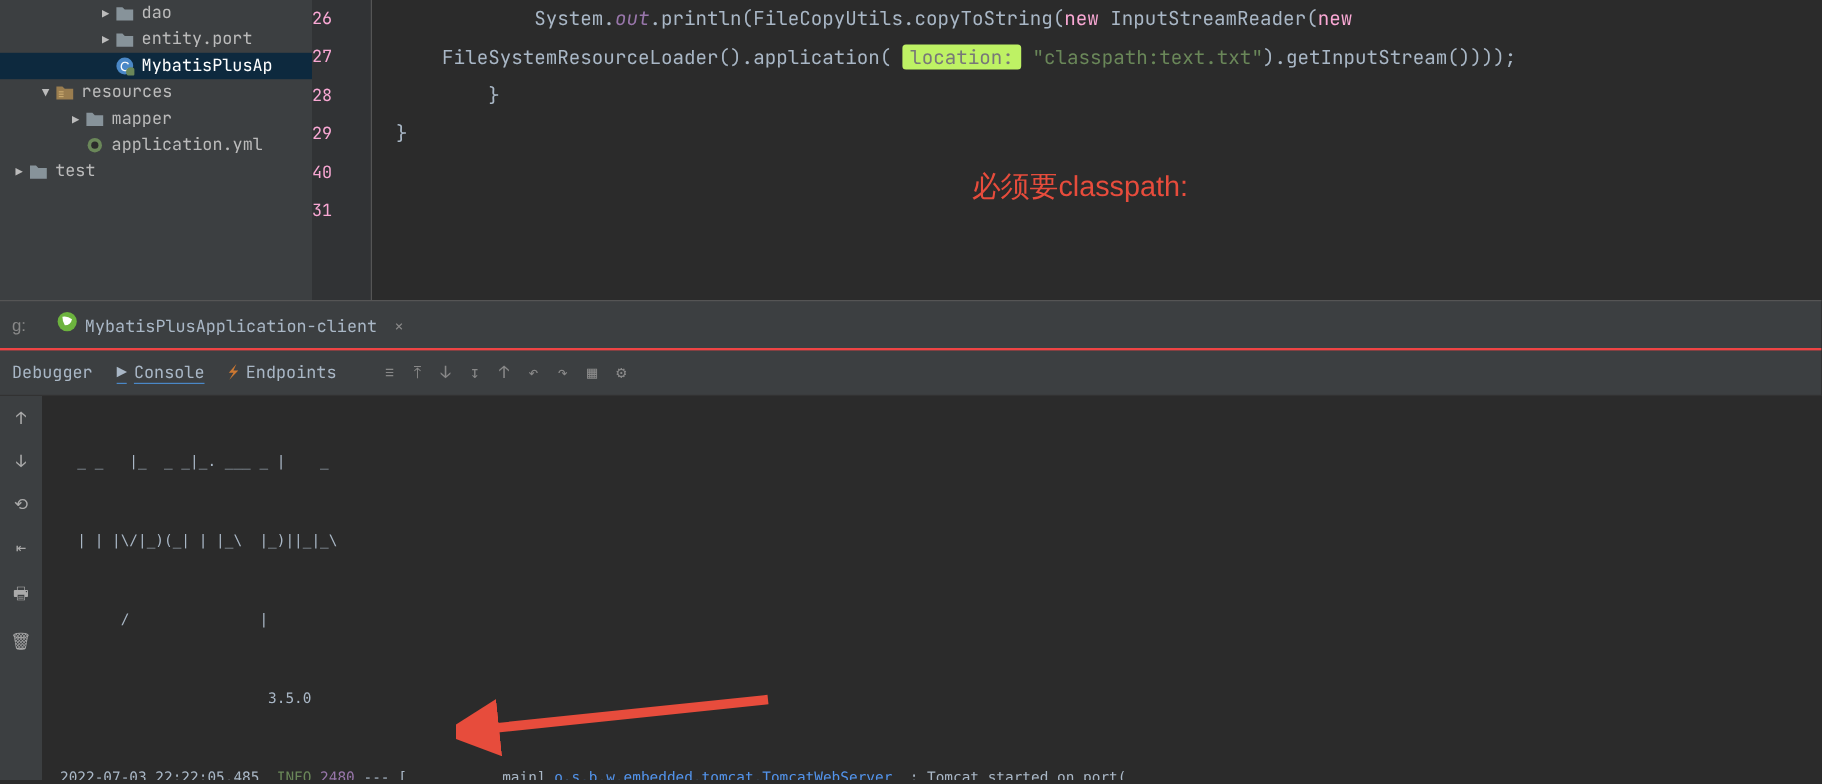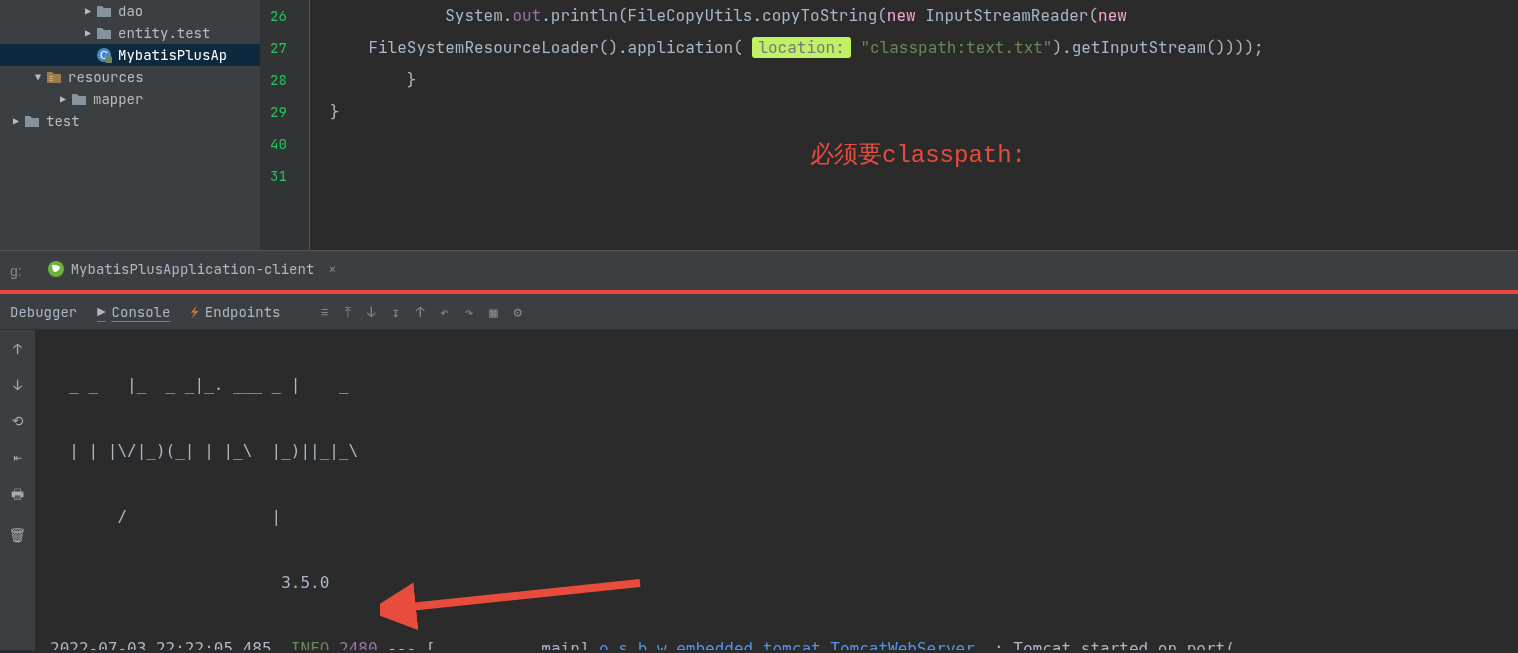--- a/index.html
+++ b/index.html
@@ -10,40 +10,40 @@
 .tree-item .arrow{width:16px;display:inline-block;text-align:center;font-size:10px}
 .tree-item .icon{margin-right:6px;display:inline-flex;align-items:center}
 .folder-icon{width:16px;height:14px}
 .indent-1{padding-left:30px}
 .indent-2{padding-left:55px}
 .indent-3{padding-left:80px}
 .selected{background:#0d293e;color:#fff}
 .orange{color:#cc7832}
 .red-text{color:#d05d58}
 .editor-area{flex:1;display:flex;background:#2b2b2b}
-.gutter{width:50px;background:#313335;color:#22c55e;text-align:center;padding-right:12px;font-size:14px;line-height:32px;border-right:1px solid #555}
+.gutter{width:50px;background:#313335;color:#f9a8d4;text-align:left;padding-right:12px;font-size:14px;line-height:32px;border-right:1px solid #555}
 .gutter div{height:32px}
 .code-area{flex:1;padding:0 20px;position:relative;font-size:16px;line-height:32px}
 .code-line{white-space:pre}
 .kw{color:#f9a8d4}
 .str{color:#6a8759}
-.field{color:#9876aa;}
+.field{color:#9876aa;font-style:italic}
 .italic{}
 .hint-box{background:#bef264;padding:0 6px;border-radius:3px;color:#787878}
-.annotation{position:absolute;color:#e74c3c;font-size:24px;font-weight:400;font-family:Liberation Mono, monospace}
+.annotation{position:absolute;color:#e74c3c;font-size:24px;font-weight:400;font-family:Liberation Sans, sans-serif}
 .run-tab-bar{height:40px;background:#3c3f41;display:flex;align-items:center;padding:0 10px;border-top:1px solid #555}
-.run-tab{display:flex;align-items:flex-start;padding:0 10px;gap:6px}
+.run-tab{display:flex;align-items:flex-end;padding:0 10px;gap:6px}
 .run-tab .close-x{color:#888;margin-left:8px}
-.debug-toolbar{height:40px;background:#3c3f41;display:flex;align-items:center;padding:0 10px;gap:20px;border-top:4px solid #ef4444;border-bottom:1px solid #323232}
+.debug-toolbar{height:40px;background:#3c3f41;display:flex;align-items:center;padding:0 10px;gap:20px;border-top:2px solid #ef4444;border-bottom:1px solid #323232}
 .debug-tab{cursor:pointer;display:flex;align-items:center;gap:6px}
 .active-tab{text-decoration:underline;text-decoration-color:#4a88c7;text-underline-offset:4px}
 .toolbar-icons{display:flex;gap:16px;margin-left:20px;color:#888}
 .console-area{display:flex;height:320px;background:#2b2b2b}
 .console-left-bar{width:35px;background:#3c3f41;display:flex;flex-direction:column;align-items:center;padding-top:10px;gap:18px;color:#aaa}
-.console-content{flex:1;padding:5px 15px;font-size:16px;line-height:33px;white-space:pre;overflow:hidden;font-family:'Consolas',monospace}
+.console-content{flex:1;padding:5px 15px;font-size:12px;line-height:33px;white-space:pre;overflow:hidden;font-family:'Consolas',monospace}
 .info{color:#6a8759}
 .pid{color:#9876aa}
 .logger{color:#5394ec}
 .arrow-annotation{position:absolute;bottom:20px;left:380px}
 .arrow-line{stroke:#e74c3c;stroke-width:8;fill:#e74c3c}
 .g-label{font-family:sans-serif;color:#888}
 .target-item{background:rgba(204,120,50,0.15)}
 .cursor-line{background:#323232}
 </style>
 </head>
@@ -60,21 +60,21 @@
         </span>
         <span>dao</span>
       </div>
     <div class="tree-item indent-3">
         <span class="arrow">▶</span>
         <span class="icon">
           <svg class="folder-icon" viewBox="0 0 16 14">
             <path fill="#87939a" d="M1 2h5l2 2h7v9H1z"></path>
           </svg>
         </span>
-        <span>entity.test</span>
+        <span>entity.port</span>
       </div>
     <div class="tree-item indent-3 selected">
         <span class="arrow"></span>
         <span class="icon">
           <svg width="16" height="16">
             <circle cx="8" cy="8" r="7" fill="#4a88c7"></circle>
             <text x="8" y="12" text-anchor="middle" fill="#fff" font-size="11" font-family="sans-serif">C</text>
             <circle cx="13" cy="13" r="4" fill="#6a8759"></circle>
           </svg>
         </span>
@@ -93,20 +93,30 @@
         <span>resources</span>
       </div>
     <div class="tree-item indent-2">
         <span class="arrow">▶</span>
         <span class="icon">
           <svg class="folder-icon" viewBox="0 0 16 14">
             <path fill="#87939a" d="M1 2h5l2 2h7v9H1z"></path>
           </svg>
         </span>
         <span>mapper</span>
+      </div>
+    <div class="tree-item indent-2">
+        <span class="arrow"></span>
+        <span class="icon">
+          <svg width="16" height="16">
+            <circle cx="8" cy="8" r="6" fill="#6a8759"></circle>
+            <circle cx="8" cy="8" r="3" fill="#2b2b2b"></circle>
+          </svg>
+        </span>
+        <span>application.yml</span>
       </div>
     <div class="tree-item" style="padding-left:8px">
         <span class="arrow">▶</span>
         <span class="icon">
           <svg class="folder-icon" viewBox="0 0 16 14">
             <path fill="#87939a" d="M1 2h5l2 2h7v9H1z"></path>
           </svg>
         </span>
         <span>test</span>
       </div>

